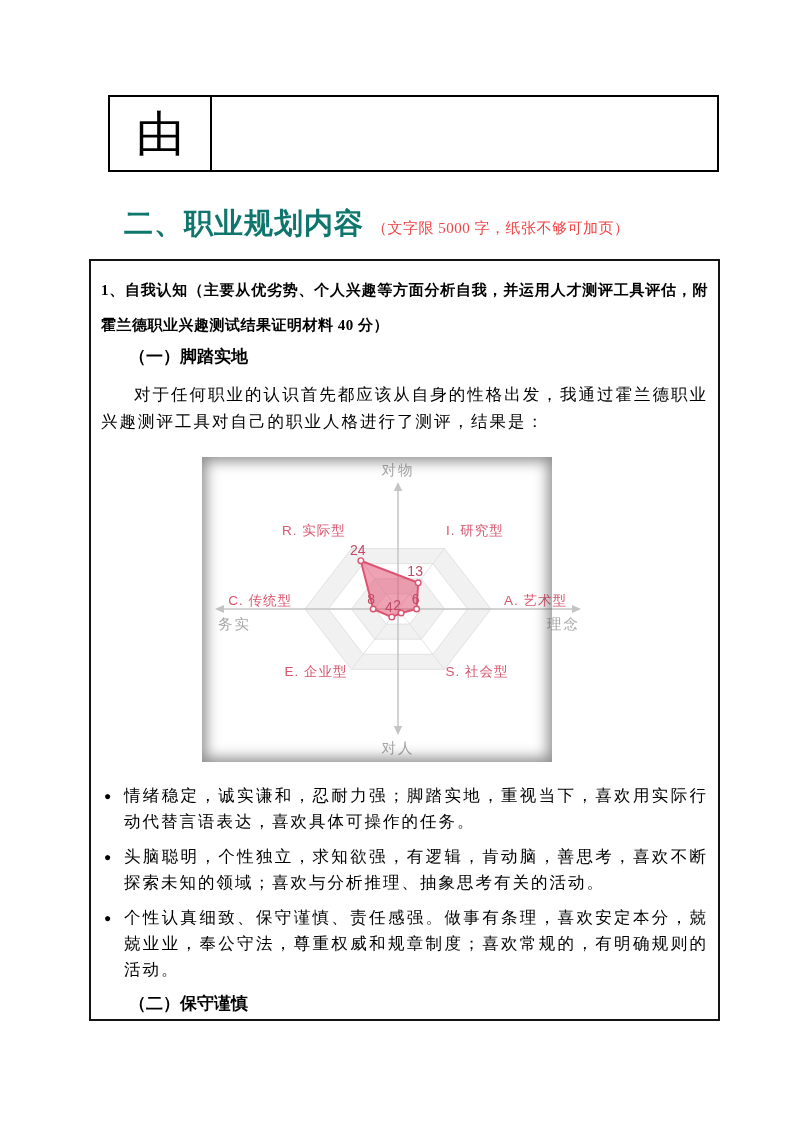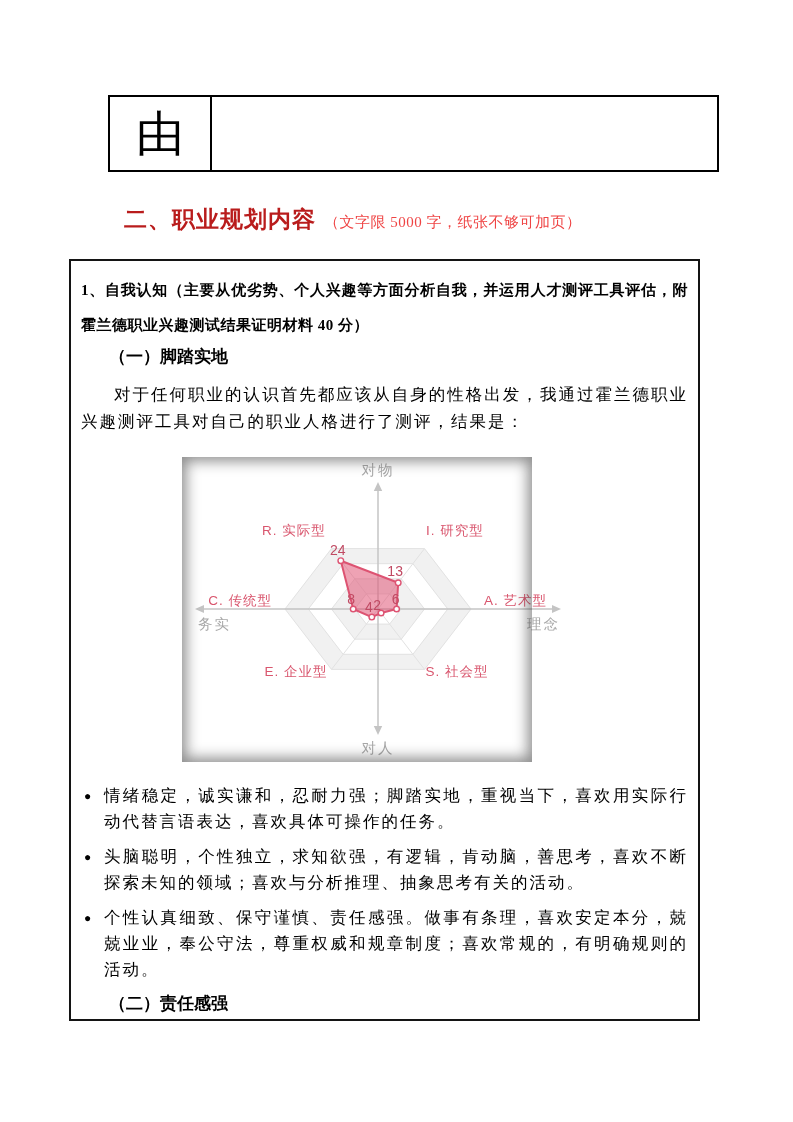--- a/index.html
+++ b/index.html
@@ -15,28 +15,28 @@
   .top-table .cell-left{
     width:102px;border-right:2px solid #000;box-sizing:border-box;
     display:flex;align-items:center;justify-content:center;
     font-size:48px;line-height:1;
   }
   .top-table .cell-right{flex:1;}
   
   .main-heading{position:absolute;left:124px;top:204px;white-space:nowrap;}
   .main-heading .title{
     font-family:"Liberation Sans","DejaVu Sans",sans-serif;
-    font-weight:bold;font-size:23px;letter-spacing:1px;color:#b91c1c;
+    font-weight:bold;font-size:29px;letter-spacing:1px;color:#0f766e;
   }
   .main-heading .note{
     font-size:15px;color:#ef4444;letter-spacing:0.5px;margin-left:4px;
   }
   
   .content-box{
-    position:absolute;left:69px;top:259px;width:631px;height:762px;
+    position:absolute;left:89px;top:259px;width:631px;height:762px;
     border:2px solid #141414;box-sizing:border-box;
     padding:12px 10px 0 10px;overflow:hidden;
   }
   .item-title{
     font-weight:bold;font-size:15px;letter-spacing:0.5px;line-height:35px;
     text-align:justify;margin:0;
   }
   .subsection{font-weight:bold;font-size:17px;line-height:24px;margin:2px 0 0 28px;}
   .subsection.second{margin-top:7px;}
   .para{
@@ -143,14 +143,14 @@
     <li>
       <span class="marker">●</span>
       <span>头脑聪明，个性独立，求知欲强，有逻辑，肯动脑，善思考，喜欢不断探索未知的领域；喜欢与分析推理、抽象思考有关的活动。</span>
     </li>
     <li>
       <span class="marker">●</span>
       <span>个性认真细致、保守谨慎、责任感强。做事有条理，喜欢安定本分，兢兢业业，奉公守法，尊重权威和规章制度；喜欢常规的，有明确规则的活动。</span>
     </li>
   </ul>
 
-  <div class="subsection second">（二）责任感强</div>
+  <div class="subsection second">（二）保守谨慎</div>
 </div>
 
 </body></html>

